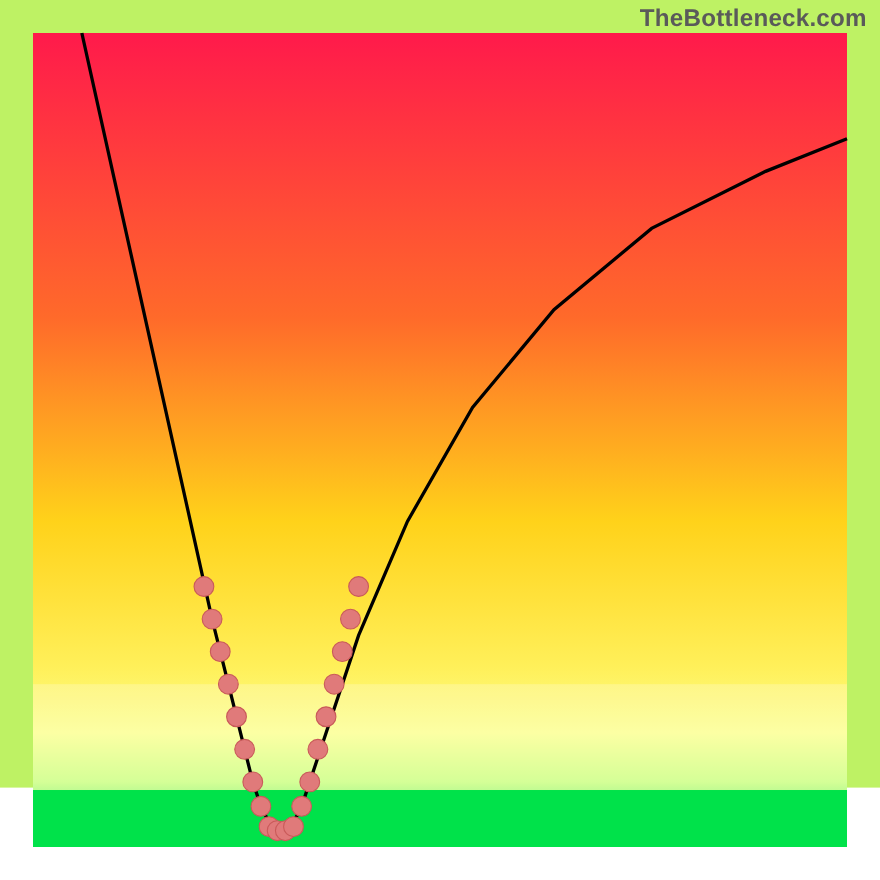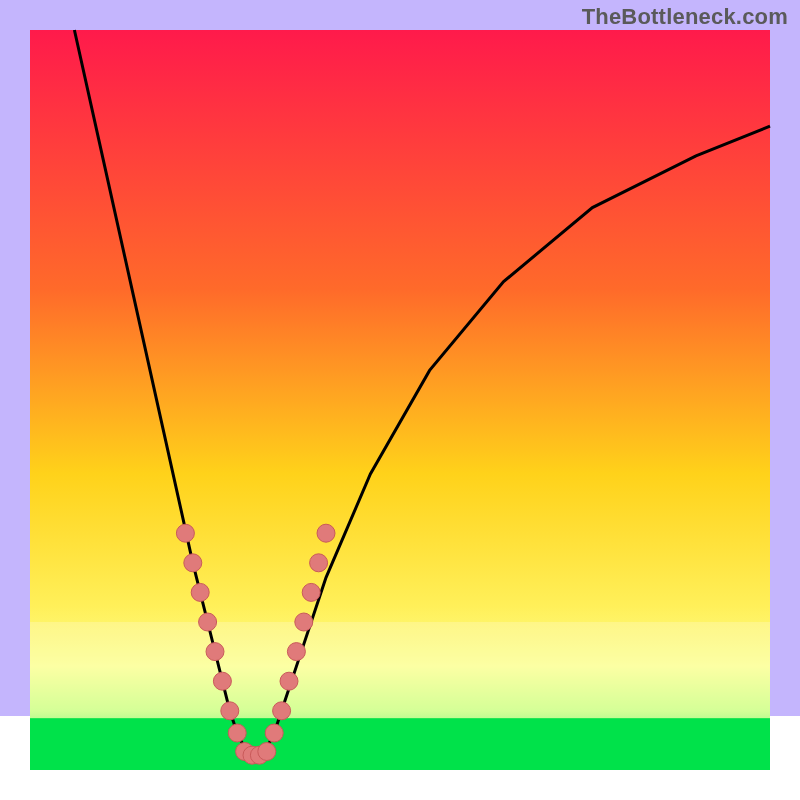--- a/index.html
+++ b/index.html
@@ -6,21 +6,21 @@
     margin: 0;
     padding: 0;
     width: 800px;
     height: 800px;
     overflow: hidden;
     font-family: Arial, Helvetica, sans-serif;
   }
   .frame {
     width: 800px;
     height: 716px;
-    background: #c4b5fd;
+    background: #bef264;
     position: relative;
   }
   .watermark {
     position: absolute;
     top: 4px;
     right: 12px;
     font-size: 22px;
     font-weight: 600;
     color: #5a5a5a;
     letter-spacing: 0.2px;

